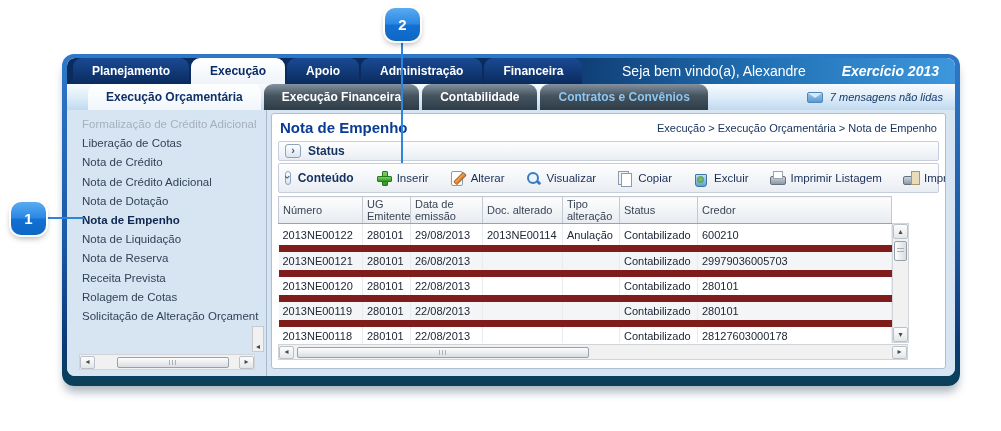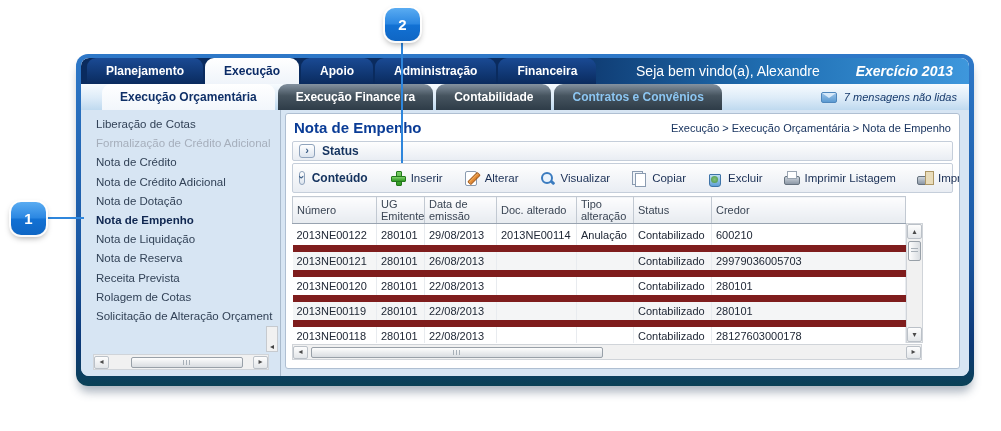--- a/index.html
+++ b/index.html
@@ -3,21 +3,21 @@
 <meta charset="utf-8">
 <style>
   * { margin:0; padding:0; box-sizing:border-box; }
   body { background:#fff; font-family:"Liberation Sans", sans-serif; }
   .page { position:relative; width:1001px; height:431px; background:#fff; overflow:hidden; }
 
   
   .window { position:absolute; left:62px; top:54px; width:898px; height:332px;
     border-radius:12px; padding:4px 5px 10px 5px;
     background:linear-gradient(180deg,#2E78C8 0%,#1B5AA6 55%,#0C3876 88%,#0A4156 100%);
-    box-shadow:0 8px 10px -2px rgba(70,90,115,.45);margin-left:14px; }
+    box-shadow:0 8px 10px -2px rgba(70,90,115,.45); }
   .window-inner { height:100%; border-radius:8px; overflow:hidden; display:flex; flex-direction:column; background:#D7E5F3; }
 
   
   .navbar { height:26px; flex:0 0 26px; display:flex; align-items:stretch;
     background:linear-gradient(90deg,#0A2B5E 0%,#0A2B5E 50%,#2070B4 78%,#3E97DC 100%);
     border-radius:8px 8px 0 0; }
   .nav-tabs { display:flex; padding-left:6px; }
   .nav-tab { display:flex; align-items:center; padding:0 19px; margin-right:2px;
     color:#FFF; font-weight:bold; font-size:12px; white-space:nowrap;
     border-radius:9px 9px 0 0; background:linear-gradient(180deg,#1A4A94,#0A2B5E); cursor:pointer; }
@@ -195,22 +195,22 @@
         <div class="sub-right">
           <span class="ic-envelope"></span>
           <span>7 mensagens não lidas</span>
         </div>
       </div>
 
       <div class="content">
 
         <div class="sidebar">
           <ul id="sidebar-list">
+              <li class="sb-item disabled">Formalização de Crédito Adicional</li>
               <li class="sb-item normal">Liberação de Cotas</li>
-              <li class="sb-item disabled">Formalização de Crédito Adicional</li>
               <li class="sb-item normal">Nota de Crédito</li>
               <li class="sb-item normal">Nota de Crédito Adicional</li>
               <li class="sb-item normal">Nota de Dotação</li>
               <li class="sb-item selected">Nota de Empenho</li>
               <li class="sb-item normal">Nota de Liquidação</li>
               <li class="sb-item normal">Nota de Reserva</li>
               <li class="sb-item normal">Receita Prevista</li>
               <li class="sb-item normal">Rolagem de Cotas</li>
               <li class="sb-item normal">Solicitação de Alteração Orçament</li>
             </ul>

